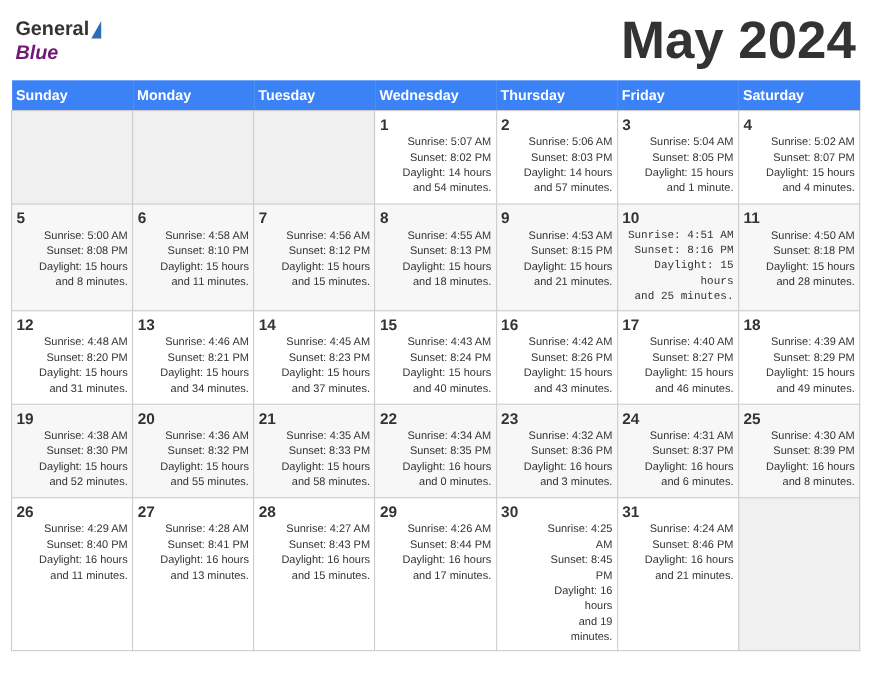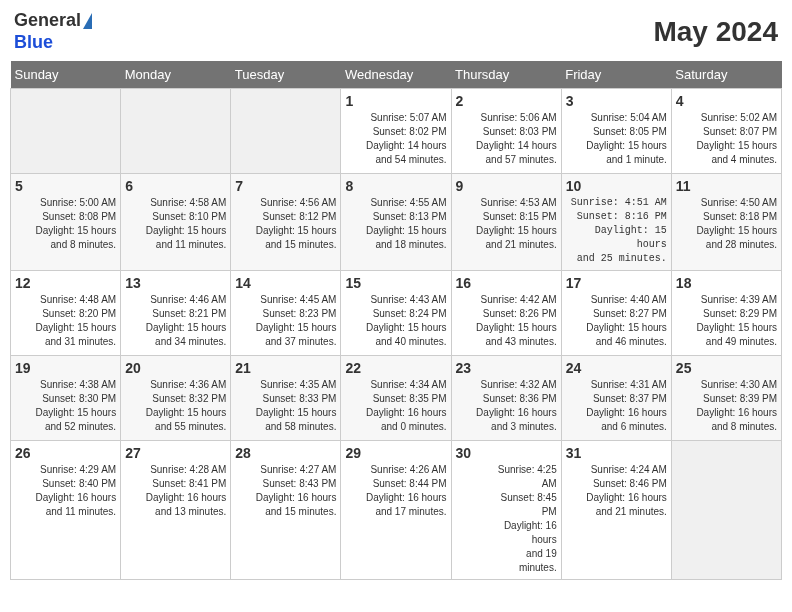--- a/index.html
+++ b/index.html
@@ -20,45 +20,45 @@
     .logo {
       display: flex;
       align-items: center;
     }
     .logo-text {
       font-size: 18px;
       font-weight: bold;
       line-height: 1.2;
     }
     .logo-general { color: #333; }
-    .logo-blue { color: #1d4ed8; }
+    .logo-blue { color: #701a75; font-style: italic; }
     .title-block {
       text-align: right;
     }
     .title-month {
-      font-size: 28px;
+      font-size: 48px;
       font-weight: bold;
       color: #333;
     }
     .title-location {
       font-size: 14px;
       color: #555;
     }
     table {
       width: 100%;
       border-collapse: collapse;
       table-layout: fixed;
     }
     th {
-      background-color: #737373;
+      background-color: #3b82f6;
       color: #fff;
       text-align: left;
       padding: 6px 4px;
       font-size: 13px;
-      font-weight: normal;
+      font-weight: bold;
     }
     td {
       border: 1px solid #ccc;
       vertical-align: top;
       padding: 4px;
       font-size: 10px;
       color: #333;
       height: 85px;
     }
     .day-num {

